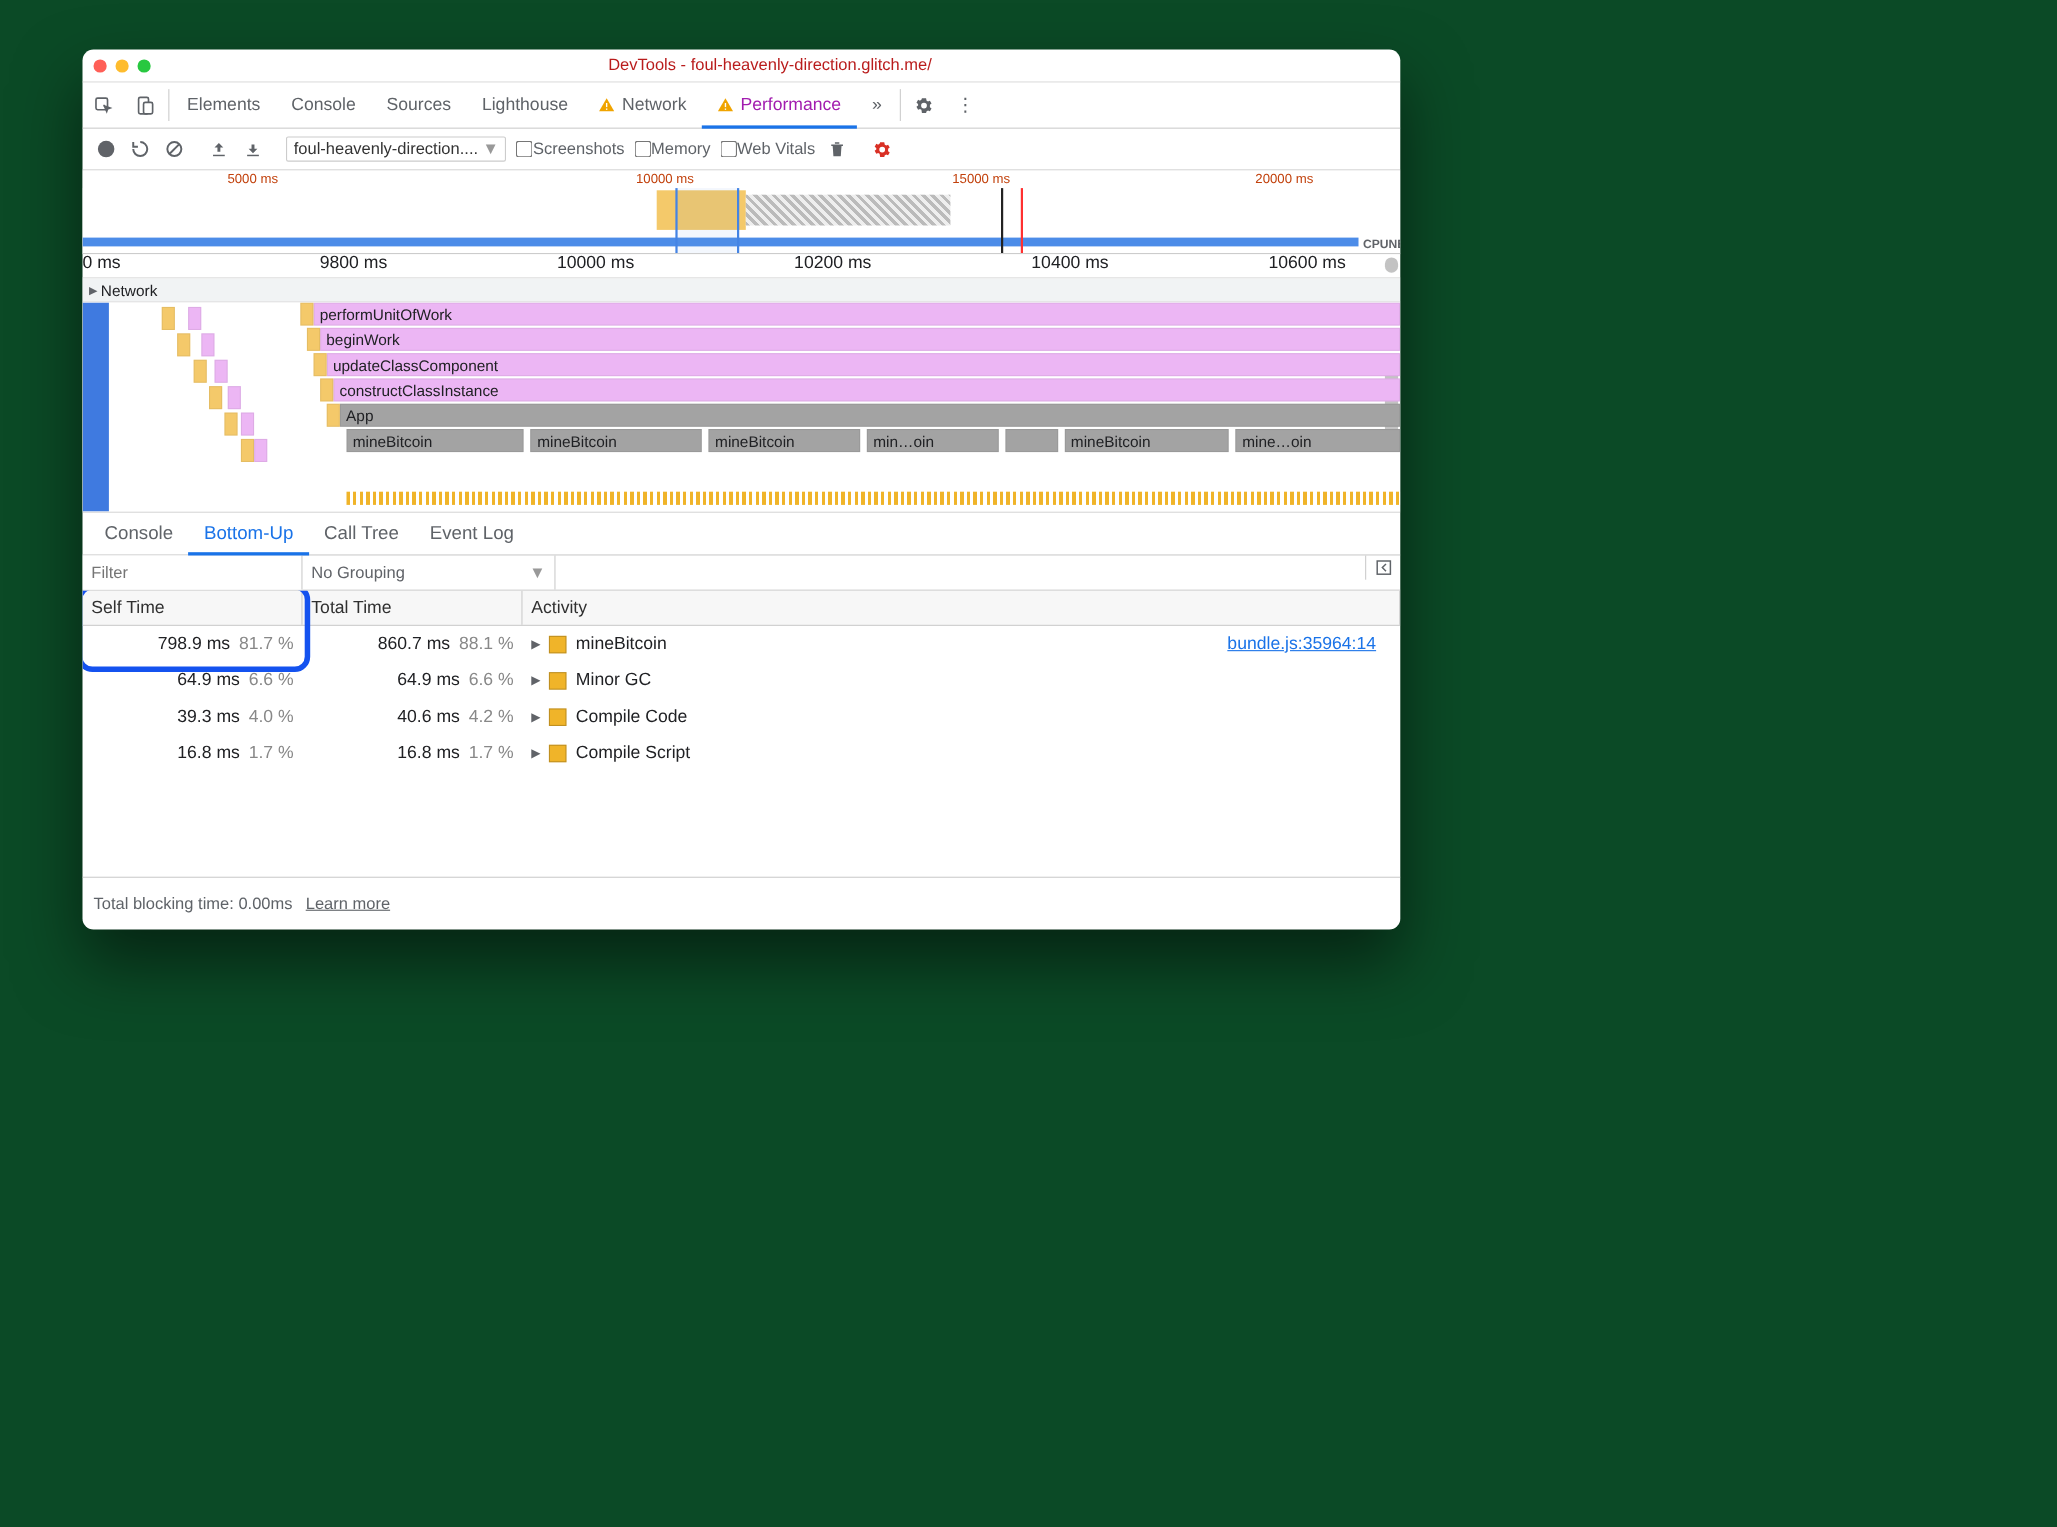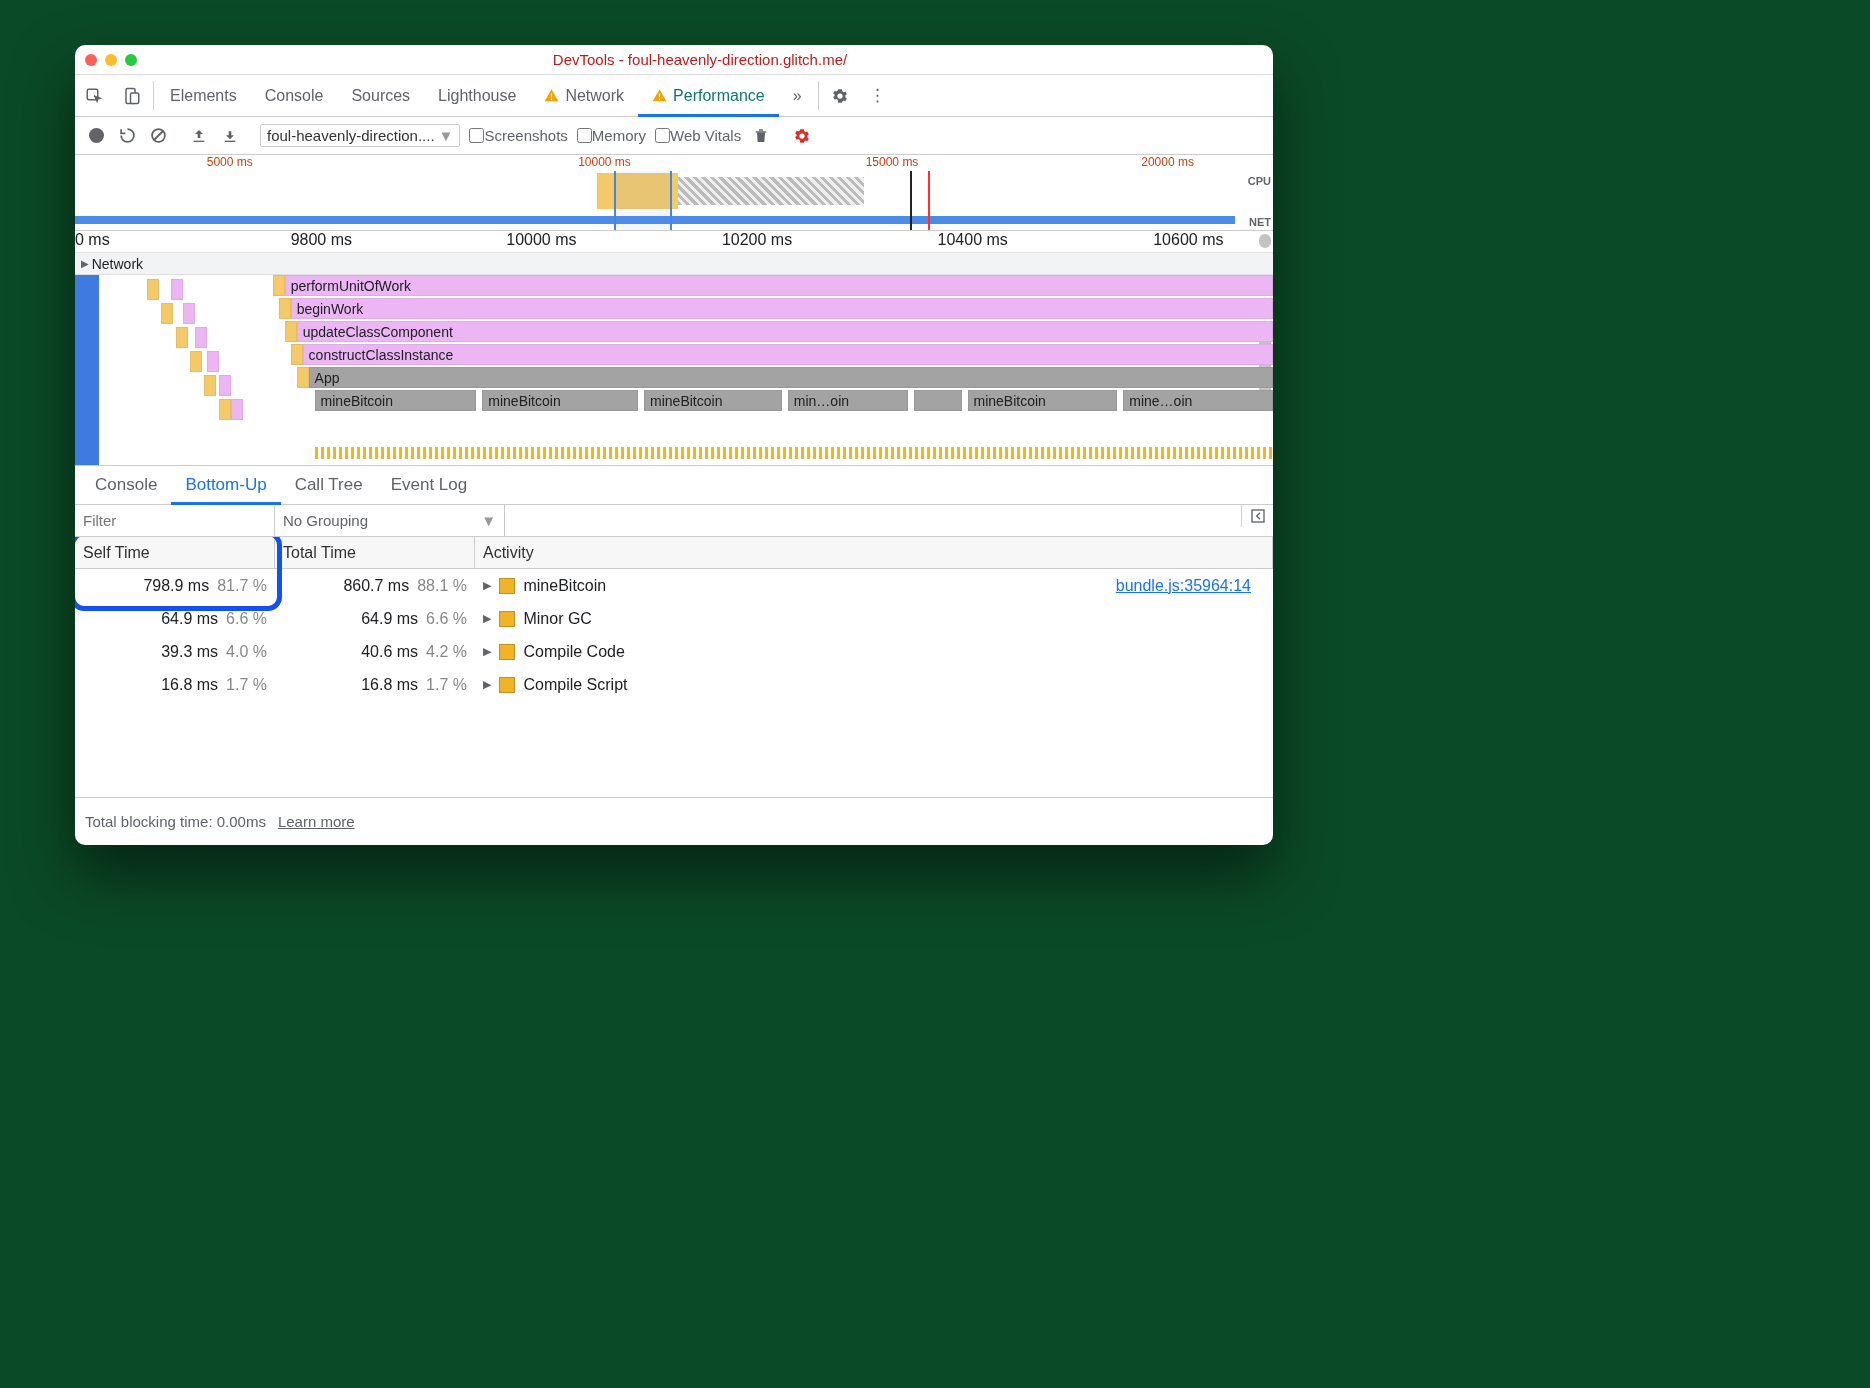--- a/index.html
+++ b/index.html
@@ -7,36 +7,36 @@
   .frame { position:absolute; left:75px; top:45px; width:1198px; height:800px; background:#fff; border-radius:10px; box-shadow: 0 30px 60px rgba(0,0,0,0.5); display:flex; flex-direction:column; overflow:hidden;}
   .titlebar { height:30px; display:flex; align-items:center; padding:0 10px; font-size:15px; color:#303030; border-bottom:1px solid #ddd; flex-shrink:0;}
   .traffic { display:flex; gap:8px; }
   .tlight { width:12px; height:12px; border-radius:50%; }
   .tred{background:#ff5f57;} .tyellow{background:#febc2e;} .tgreen{background:#28c840;}
   .title-text { flex:1; text-align:center; font-weight:500; color:#b91c1c;}
   .tabbar { height:42px; display:flex; align-items:stretch; border-bottom:1px solid #ccc; font-size:16px; color:#5f6368; flex-shrink:0;}
   .tool-icon { width:38px; display:flex; align-items:center; justify-content:center; color:#5f6368; font-size:17px;}
   .vsep{width:1px;background:#ccc;margin:6px 2px;}
   .tab { padding:0 14px; display:flex; align-items:center; gap:6px; cursor:pointer; position:relative;}
-  .tab.active { color:#0f766e; }
+  .tab.active { color:#a21caf; }
   .tab.active::after{content:"";position:absolute;left:0;right:0;bottom:-1px;height:3px;background:#1a73e8;}
   .warn-icon{width:15px;height:15px;display:inline-block;}
   .warn-icon svg{display:block;}
   .toolbar { height:38px; display:flex; align-items:center; gap:9px; padding:0 10px; border-bottom:1px solid #ccc; font-size:15px; color:#5f6368; flex-shrink:0;}
   .record-dot{width:15px;height:15px;border-radius:50%;background:#606368;}
   .ib{width:22px;height:22px;display:flex;align-items:center;justify-content:center;}
   .dropdown{border:1px solid #ccc;padding:2px 6px; color:#333;border-radius:2px;display:flex;align-items:center;gap:4px;}
   .cbx{display:flex;align-items:center;gap:0;}
   .cbx input{width:15px;height:15px;}
   .overview { height:76px; position:relative; border-bottom:1px solid #ccc; flex-shrink:0; background:#fff;}
   .ov-ruler{height:16px;position:relative;font-size:12px;color:#c2410c;}
   .ov-ruler span{position:absolute;top:0;}
   .ov-canvas{position:absolute;top:16px;left:0;right:38px;bottom:0;}
   .ov-blue-bar{position:absolute;left:0;right:0;bottom:6px;height:8px;background:#4c8ce8;}
-  .ov-labels{position:absolute;right:0;top:18px;bottom:0;width:36px;font-size:11px;color:#606368;font-weight:700;display:flex;flex-direction:column;justify-content:space-between;align-items:flex-end;padding:2px 2px;}
+  .ov-labels{position:absolute;right:0;top:18px;bottom:0;width:36px;font-size:11px;color:#606368;font-weight:700;display:flex;flex-direction:row;justify-content:space-between;align-items:flex-end;padding:2px 2px;}
   .ov-yellow{position:absolute;left:0;right:0;top:22px;height:18px;}
   .ov-sel{position:absolute;top:0;bottom:0;border-left:2px solid #4484e4;border-right:2px solid #4484e4;background:rgba(100,150,230,0.08);}
   .ov-shade{position:absolute;top:0;bottom:0;background:rgba(255,255,255,0.6);}
   .flame-ruler{height:22px;position:relative;font-size:16px;color:#202124;border-bottom:1px solid #e0e0e0;flex-shrink:0;}
   .flame-ruler span{position:absolute;top:0;font-weight:500;}
   .nethdr{height:22px;background:#f1f3f4;font-size:14px;padding:0 6px;display:flex;align-items:center;color:#202124;border-bottom:1px solid #ddd;flex-shrink:0;}
   .nethdr::before{content:"▶";font-size:10px;margin-right:3px;color:#606368;}
   .flame { flex:0 0 190px; position:relative; overflow:hidden; background:#fff;}
   .flame-row{position:absolute;height:21px;border:1px solid rgba(0,0,0,0.06);font-size:14px;color:#202124;padding:0 5px;display:flex;align-items:center;overflow:hidden;white-space:nowrap;}
   .fc-purple{background:#ecb6f4;}

